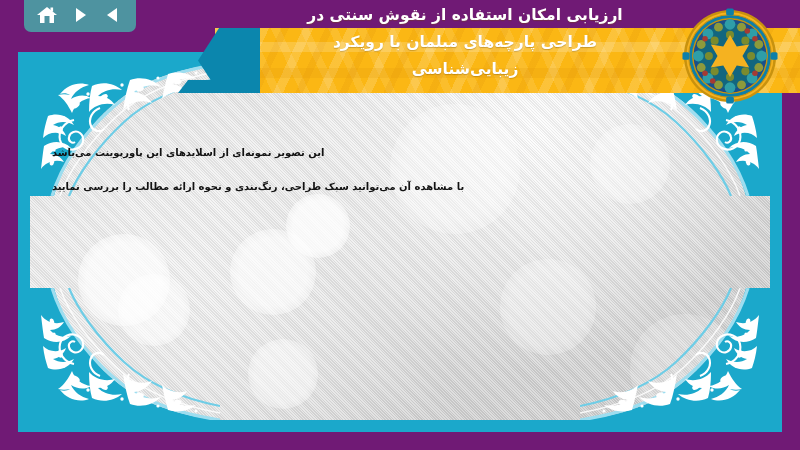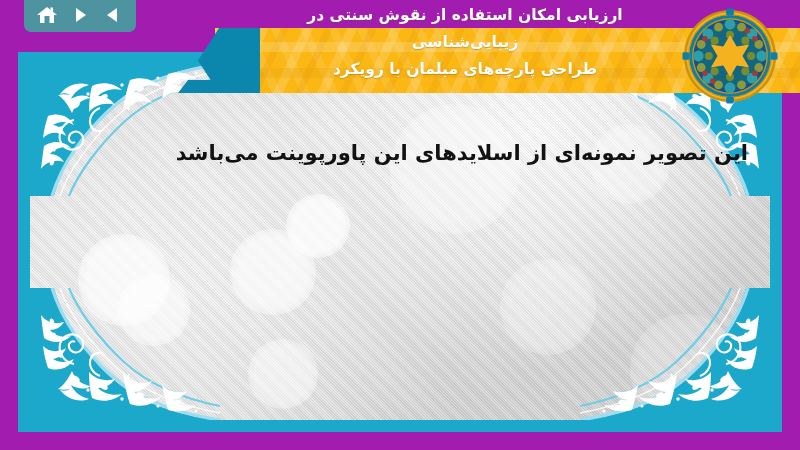--- a/index.html
+++ b/index.html
@@ -7,21 +7,21 @@
   html, body {
     width:800px; height:450px;
     overflow:hidden;
     background:#3d3d3d;
     font-family:"DejaVu Sans", sans-serif;
   }
 
   #slide {
     position:relative;
     width:800px; height:450px;
-    background:#a21caf;
+    background:#701a75;
   }
 
   
   .navbar {
     position:absolute;
     left:24px; top:-10px;
     width:112px; height:42px;
     background:#4e93a0;
     border-radius:7px;
     display:flex;
@@ -145,24 +145,24 @@
   .c-tl { left:0;  top:0; }
   .c-tr { right:0; top:0;    transform:scaleX(-1); }
   .c-bl { left:0;  bottom:0; transform:scaleY(-1); }
   .c-br { right:0; bottom:0; transform:scale(-1,-1); }
 
   
   .body-text {
     position:absolute;
     left:0; right:0; top:72px;
     z-index:14;
-    text-align:right;
+    text-align:left;
     direction:rtl;
     color:#121212;
-    font-size:21px;
+    font-size:10px;
     line-height:34px;
     font-weight:bold;
     padding:0 22px;
     pointer-events:none;
   }
   .body-text p { white-space:nowrap; }
 </style>
 </head>
 <body>
 
@@ -187,22 +187,22 @@
       </svg>
     </div>
   </div>
 
   <div class="headband"></div>
   <div class="tealtab"></div>
   <div class="tealtab-tail"></div>
 
   <div class="title">
     <span>ارزیابی امکان استفاده از نقوش سنتی در</span>
+    <span>طراحی پارچه‌های مبلمان با رویکرد</span>
     <span>زیبایی‌شناسی</span>
-    <span>طراحی پارچه‌های مبلمان با رویکرد</span>
   </div>
 
   <svg class="medallion" viewBox="0 0 100 100">
     <circle cx="50" cy="50" r="48" fill="#C8920E"></circle>
     <circle cx="50" cy="50" r="45.5" fill="#F5B220"></circle>
     <circle cx="50" cy="50" r="43" fill="#0E7FA8"></circle>
     <circle cx="50" cy="50" r="39.5" fill="#C8920E"></circle>
     <circle cx="50" cy="50" r="38" fill="#1B4F8A"></circle>
     <circle cx="50" cy="50" r="34" fill="#12667F"></circle>
     <g>
@@ -392,18 +392,19 @@
         </g>
         <g fill="none" stroke="#ffffff" stroke-width="2.1">
           <path d="M44,56 c-10,2 -16,11 -14,20 c2,8 11,12 18,8 c6,-3 7,-11 2,-15 c-4,-3 -10,-1 -11,4 c-1,4 3,7 6,5"></path>
           <path d="M70,44 c-8,3 -12,11 -9,18 c2,5 9,7 13,3"></path>
           <path d="M108,30 c-8,2 -12,10 -9,16"></path>
         </g>
       </svg>
 
       <div class="body-text">
         <p>این تصویر نمونه‌ای از اسلایدهای این پاورپوینت می‌باشد</p>
+        <p>با مشاهده آن می‌توانید سبک طراحی، رنگ‌بندی و نحوه ارائه مطالب را بررسی نمایید</p>
       </div>
 
     </div>
   </div>
 
 </div>
 
 </body></html>

